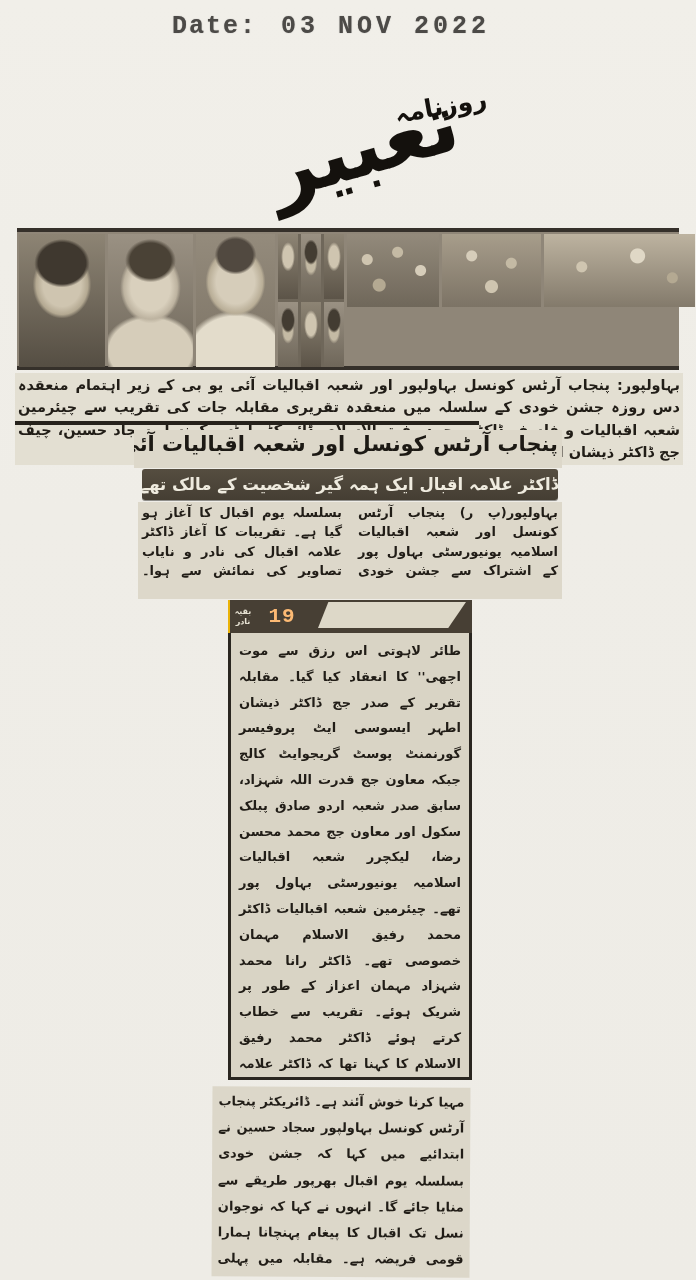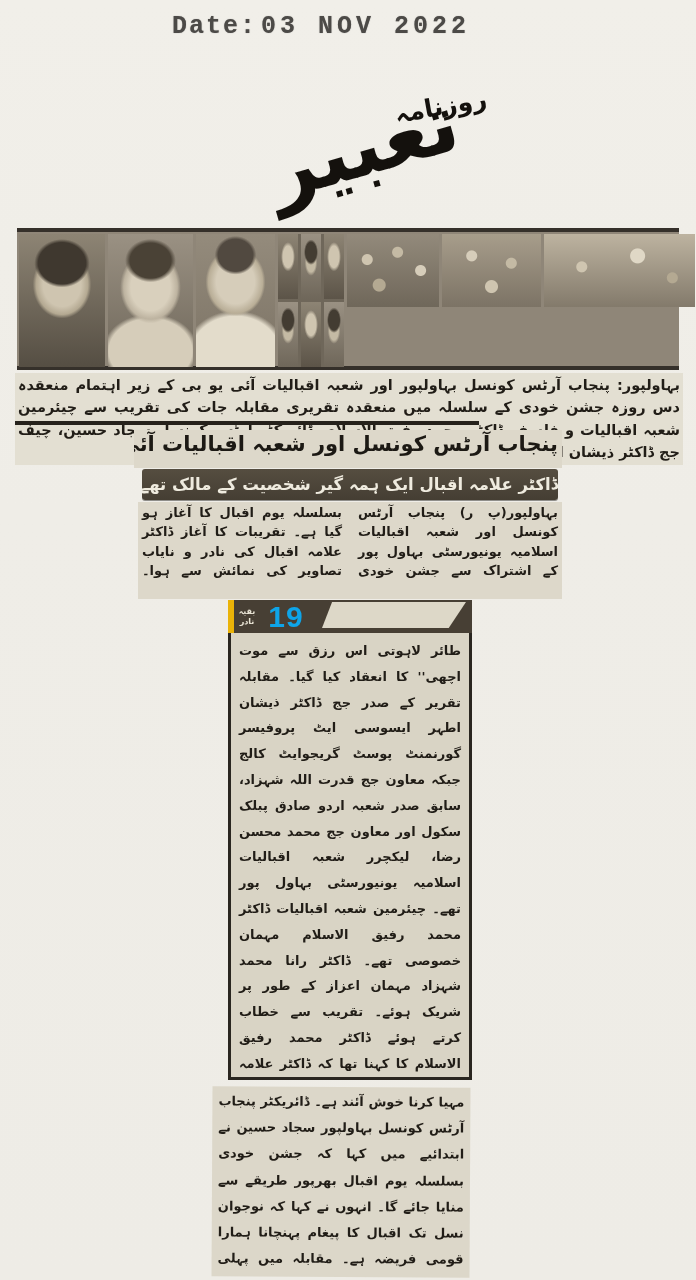--- a/index.html
+++ b/index.html
@@ -16,21 +16,21 @@
   
   .stamp{
     position:absolute;left:172px;top:12px;
     font-family:"Liberation Mono","DejaVu Sans Mono",monospace;
     font-weight:bold;font-size:25px;color:#4c4a47;
     letter-spacing:2px;
     text-shadow:0 0 1px rgba(70,70,70,.5);
     filter:blur(.2px);
     white-space:nowrap;
   }
-  .stamp .val{margin-left:4px;letter-spacing:4px;}
+  .stamp .val{margin-left:24px;letter-spacing:4px;}
   
   .masthead{position:absolute;left:195px;top:88px;width:320px;height:135px;}
   .masthead-prefix{
     position:absolute;right:28px;top:4px;
     font-size:25px;font-weight:bold;color:#14110d;
     transform:rotate(-10deg);
   }
   .masthead-title{
     position:absolute;right:55px;top:18px;
     font-size:82px;font-weight:bold;color:#14110d;
@@ -169,25 +169,25 @@
   
   .jumpbar{
     position:absolute;left:228px;top:600px;width:244px;height:33px;
     background:#473f34;
     display:flex;align-items:stretch;
     box-sizing:border-box;
   }
   .jump-mini{
     width:26px;display:flex;flex-direction:column;justify-content:center;
     color:#e8e3d4;font-size:8px;font-weight:bold;text-align:center;
-    line-height:1.15;border-left:6px solid #eab308;direction:rtl;
+    line-height:1.15;border-left:2px solid #eab308;direction:rtl;
   }
   .jump-num{
-    width:52px;color:#0ea5e9;font-size:30px;font-weight:bold;
-    font-family:Liberation Sans, sans-serif;
+    width:52px;color:#fdba74;font-size:21px;font-weight:bold;
+    font-family:Liberation Mono, monospace;
     display:flex;align-items:center;justify-content:center;
     letter-spacing:1px;
   }
   .jump-trap{
     flex:1;margin:2px 6px 5px 10px;
     background:#ddd8c8;
     clip-path:polygon(7% 0,100% 0,88% 100%,0 100%);
   }
   
   .column-box{

